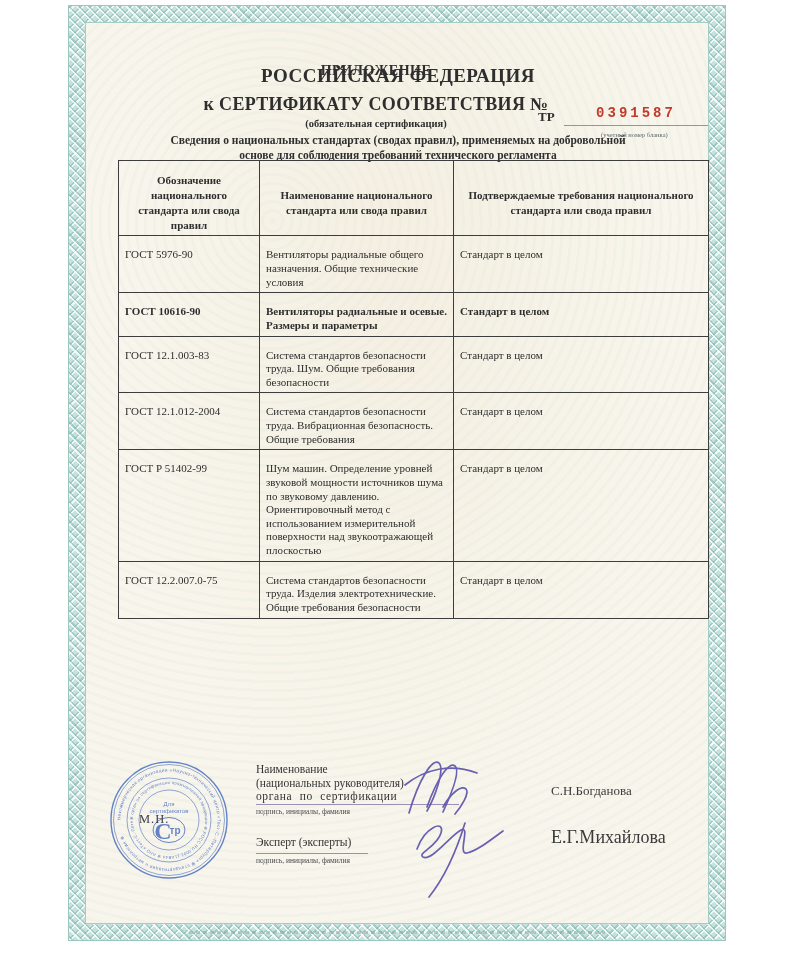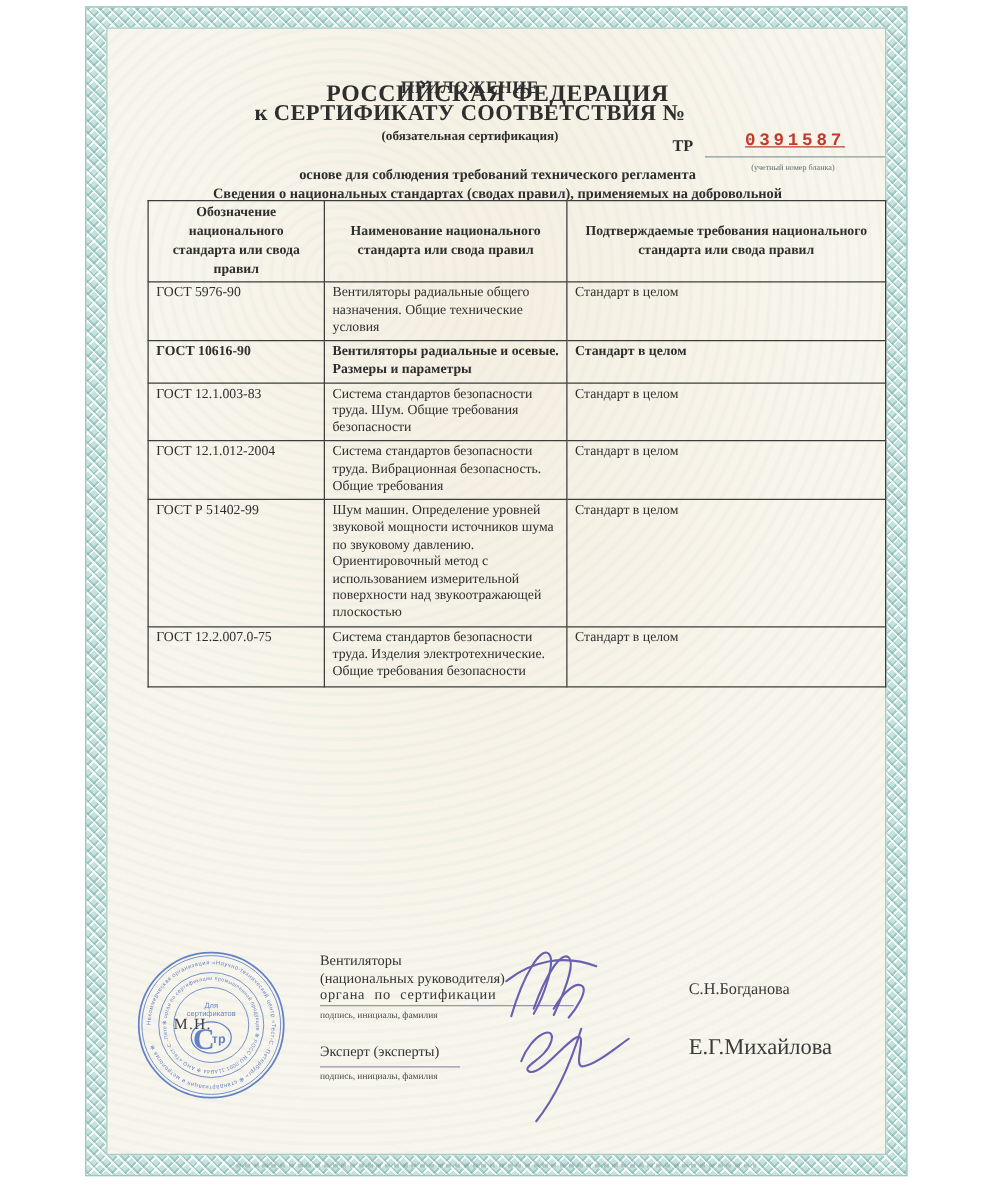--- a/index.html
+++ b/index.html
@@ -27,43 +27,43 @@
   }
   .microtext-strip{
     position:absolute;left:120px;right:120px;bottom:6px;height:3px;
     background:repeating-linear-gradient(90deg, rgba(140,165,160,.55) 0 4px, rgba(140,165,160,0) 4px 7px);
   }
   
   .t-center{text-align:center;}
   .title-country{position:absolute;left:0;width:658px;top:30px;font-size:19px;font-weight:bold;letter-spacing:.5px;margin-top:29px;}
   .title-block{position:absolute;left:20px;width:574px;top:57px;}
   .title-app{font-size:14px;font-weight:bold;letter-spacing:.5px;}
-  .title-cert{font-size:18px;font-weight:bold;margin-top:1px;letter-spacing:.3px;}
+  .title-cert{font-size:18px;font-weight:bold;margin-top:15px;letter-spacing:.3px;}
   .title-oblig{font-size:10.5px;font-weight:bold;margin-top:3px;}
   .certnum-block{
     position:absolute;left:464px;top:58px;width:175px;text-align:center;
     font-size:13px;color:#3a3a3a;padding-bottom:9px;border-bottom:1px solid #8d9a98;
   }
   .tr-label{position:absolute;left:469px;top:103px;font-size:13px;font-weight:bold;}
   .blanknum-block{
     position:absolute;left:495px;top:99px;width:144px;text-align:center;
     font-family:"Liberation Mono", monospace;font-size:14px;font-weight:bold;
-    color:#c23a2b;letter-spacing:3px;padding-bottom:4px;border-bottom:1px solid #8d9a98;text-decoration:underline;
+    color:#c23a2b;letter-spacing:3px;padding-bottom:4px;border-bottom:1px solid #8d9a98;
   }
   .blank-caption{position:absolute;left:532px;top:125px;font-size:6.5px;color:#5f6a68;}
   .intro{position:absolute;left:0;width:658px;top:127px;font-size:11.5px;font-weight:bold;line-height:1.32;}
   
   .std-table{
     position:absolute;left:49px;top:154px;width:590px;
     border-collapse:collapse;table-layout:fixed;
   }
   .std-table col.c1{width:141px;} .std-table col.c2{width:194px;} .std-table col.c3{width:255px;}
   .std-table th,.std-table td{
     border:1px solid #3d3d3d;font-size:11px;line-height:1.24;
-    padding:2px 6px 3px 6px;vertical-align:top;text-align:left;
+    padding:12px 6px 3px 6px;vertical-align:top;text-align:left;
   }
   .std-table th{font-weight:bold;text-align:center;vertical-align:middle;height:44px;line-height:1.35;}
   .std-table tr.r1{height:40px;} .std-table tr.r2{height:33px;font-weight:bold;} .std-table tr.r3{height:33px;margin-left:12px;}
   .std-table tr.r4{height:42px;} .std-table tr.r5{height:84px;} .std-table tr.r6{height:48px;}
   
   .role-block{position:absolute;left:187px;top:757px;font-size:11.5px;line-height:1.18;color:#343434;}
   .role-line3{letter-spacing:.6px;word-spacing:4px;}
   .sign-line1{position:absolute;left:187px;top:798px;width:203px;border-top:1px solid #9a8fb5;}
   .sign-caption1{position:absolute;left:187px;top:801px;font-size:7.5px;color:#4a4a4a;}
   .expert-label{position:absolute;left:187px;top:830px;font-size:11.5px;color:#343434;}
@@ -87,22 +87,22 @@
   <div class="title-block t-center">
     <div class="title-app">ПРИЛОЖЕНИЕ</div>
     <div class="title-cert">к СЕРТИФИКАТУ СООТВЕТСТВИЯ  №</div>
     <div class="title-oblig">(обязательная сертификация)</div>
   </div>
   <div class="tr-label">ТР</div>
   <div class="blanknum-block">0391587</div>
   <div class="blank-caption">(учетный номер бланка)</div>
 
   <div class="intro t-center">
+    <div>Сведения о национальных стандартах (сводах правил), применяемых на добровольной</div>
     <div>основе для соблюдения требований технического регламента</div>
-    <div>Сведения о национальных стандартах (сводах правил), применяемых на добровольной</div>
   </div>
 
   <table class="std-table">
     <colgroup>
         <col class="c1">
         <col class="c2">
         <col class="c3">
       </colgroup>
     <thead>
       <tr>
@@ -164,21 +164,21 @@
     </text>
     <text x="62" y="48" text-anchor="middle" font-family="Liberation Sans, sans-serif" font-size="6" fill="#4a6fc0">Для</text>
     <text x="62" y="55" text-anchor="middle" font-family="Liberation Sans, sans-serif" font-size="6" fill="#4a6fc0">сертификатов</text>
     <ellipse cx="62" cy="72" rx="16" ry="12.5" fill="none" stroke="#4a6fc0" stroke-width="1"></ellipse>
     <text x="56" y="81" text-anchor="middle" font-family="Liberation Serif, serif" font-size="24" font-weight="bold" fill="#4a6fc0">С</text>
     <text x="68" y="76" text-anchor="middle" font-family="Liberation Sans, sans-serif" font-size="10" font-weight="bold" fill="#4a6fc0">тр</text>
   </svg>
   <div class="stamp-mark">М.Н.</div>
 
   <div class="role-block">
-    <div>Вентиляторы</div>
+    <div>Наименование</div>
     <div>(национальных руководителя)</div>
     <div class="role-line3">органа по сертификации</div>
   </div>
   <div class="sign-line1"></div>
   <div class="sign-caption1">подпись, инициалы, фамилия</div>
   <div class="head-name">С.Н.Богданова</div>
 
   <div class="expert-label">Эксперт (эксперты)</div>
   <div class="sign-line2"></div>
   <div class="sign-caption2">подпись, инициалы, фамилия</div>

